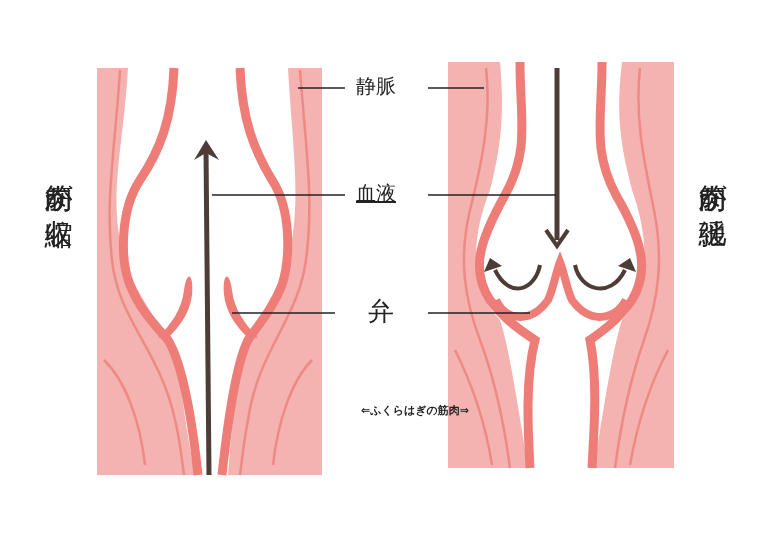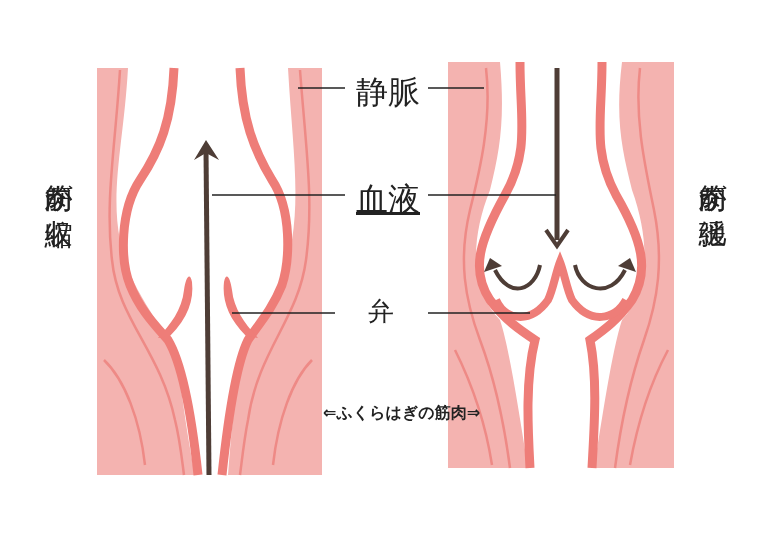--- a/index.html
+++ b/index.html
@@ -1,20 +1,20 @@
 <!DOCTYPE html>
 <html><head>
 <meta charset="utf-8">
 <style>
   html,body{margin:0;padding:0;background:#ffffff;}
   body{width:768px;height:545px;position:relative;overflow:hidden;font-family:"DejaVu Sans","Liberation Sans",sans-serif;color:#222;}
   #stage{position:absolute;left:0;top:0;width:768px;height:545px;}
   .vlabel{position:absolute;writing-mode:vertical-rl;text-orientation:upright;font-size:28px;letter-spacing:1px;color:#222;line-height:1;}
-  .clabel{position:absolute;font-size:32px;color:#222;line-height:1;white-space:nowrap;}
-  .small{position:absolute;font-size:16px;font-weight:bold;color:#222;white-space:nowrap;}
+  .clabel{position:absolute;font-size:20px;color:#222;line-height:1;white-space:nowrap;}
+  .small{position:absolute;font-size:11px;font-weight:bold;color:#222;white-space:nowrap;padding-left:38px;}
 </style>
 </head>
 <body>
 
 <div id="stage">
   <svg width="768" height="545" viewBox="0 0 768 545" xmlns="http://www.w3.org/2000/svg">
 
     <g>
 
       <path fill="#f4b3b0" d="M97,68 L128,68 C124,140 110,190 120,240 C130,300 175,330 180,380 C185,420 190,450 195,475 L97,475 Z"></path>

